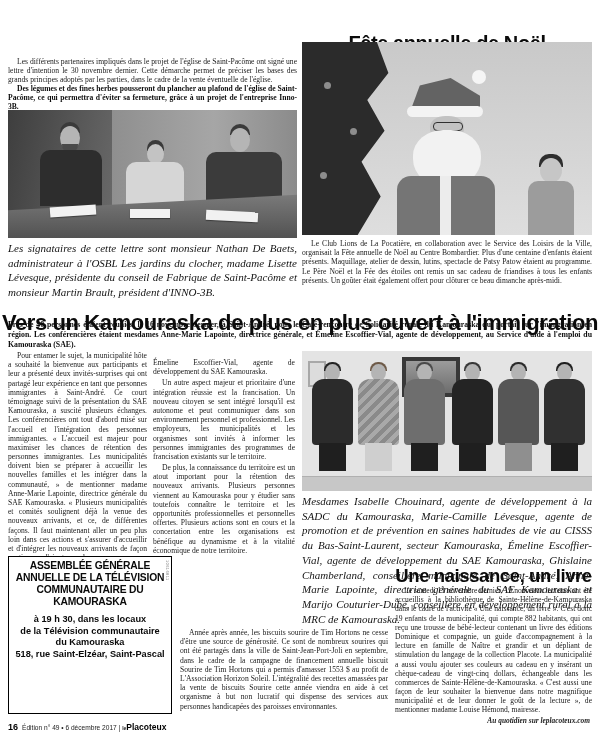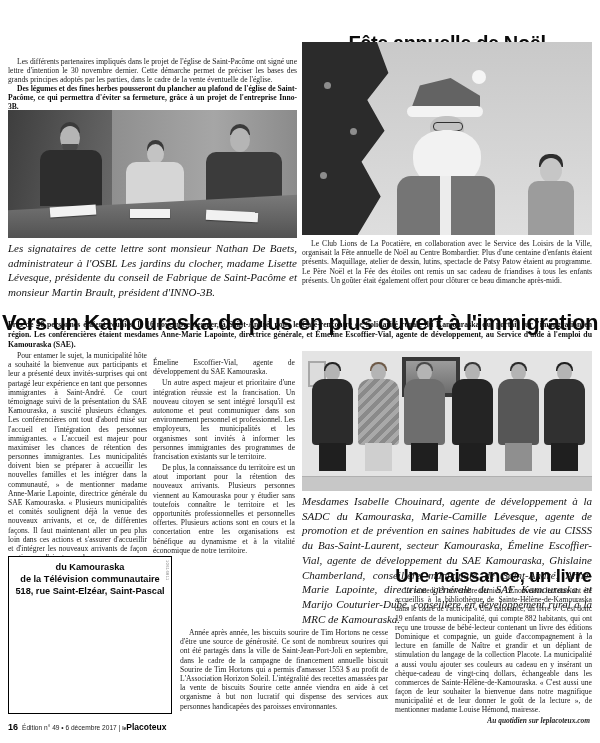--- a/index.html
+++ b/index.html
@@ -183,23 +183,25 @@
         <div class="head"></div>
       <div class="torso" style="background:#303030;"></div>
         <div class="legs"></div>
     </div>
   </div>
 
   <p class="abs caption" style="left:302px;top:494px;width:290px;margin:0;">Mesdames Isabelle Chouinard, agente de développement à la SADC du Kamouraska, Marie-Camille Lévesque, agente de promotion et de prévention en saines habitudes de vie au CISSS du Bas-Saint-Laurent, secteur Kamouraska, Émeline Escoffier-Vial, agente de développement du SAE Kamouraska, Ghislaine Chamberland, conseillère municipale de Saint-André, Anne-Marie Lapointe, directrice générale du SAE Kamouraska et Marijo Couturier-Dubé, conseillère en développement rural à la MRC de Kamouraska.</p>
 
   <div class="abs tvck-box" style="left:8px;top:556px;width:162px;height:156px;">
     <div class="tvck-id">10616811</div>
+    <div class="tvck-title">ASSEMBLÉE GÉNÉRALE ANNUELLE DE LA TÉLÉVISION COMMUNAUTAIRE DU KAMOURASKA</div>
     <div class="tvck-lines">
+      <div>à 19 h 30, dans les locaux</div>
+      <div>de la Télévision communautaire</div>
       <div>du Kamouraska</div>
-      <div>de la Télévision communautaire</div>
       <div>518, rue Saint-Elzéar, Saint-Pascal</div>
     </div>
   </div>
 
   <p class="abs body-text indent" style="left:180px;top:628px;width:208px;margin:0;">Année après année, les biscuits sourire de Tim Hortons ne cesse d'être une source de générosité. Ce sont de nombreux sourires qui ont été partagés dans la ville de Saint-Jean-Port-Joli en septembre, dans le cadre de la campagne de financement annuelle biscuit Sourire de Tim Hortons qui a permis d'amasser 1553 $ au profit de L'Association Horizon Soleil. L'intégralité des recettes amassées par la vente de biscuits Sourire cette année viendra en aide à cet organisme à but non lucratif qui dispense des services aux personnes handicapées des paroisses environnantes.</p>
 
   <h2 class="abs headline h-bot" style="left:395px;top:566px;width:197px;margin:0;">Une naissance, un livre</h2>
   <p class="abs body-text indent" style="left:395px;top:586px;width:197px;margin:0;">Le samedi 11 novembre dernier, 19 nouveaux lecteurs ont été accueillis à la bibliothèque de Sainte-Hélène-de-Kamouraska dans le cadre de l'activité « Une naissance, un livre ». C'est donc 19 enfants de la municipalité, qui compte 882 habitants, qui ont reçu une trousse de bébé-lecteur contenant un livre des éditions Dominique et compagnie, un guide d'accompagnement à la lecture en famille de Naître et grandir et un dépliant de stimulation du langage de la collection Placote. La municipalité a aussi voulu ajouter ses couleurs au cadeau en y insérant un chèque-cadeau de vingt-cinq dollars, échangeable dans les commerces de Sainte-Hélène-de-Kamouraska. « C'est aussi une façon de leur souhaiter la bienvenue dans notre magnifique municipalité et de leur donner le goût de la lecture », de mentionner madame Louise Hémond, mairesse.</p>
 
   <div class="abs foot-left" style="left:8px;top:722px;">

